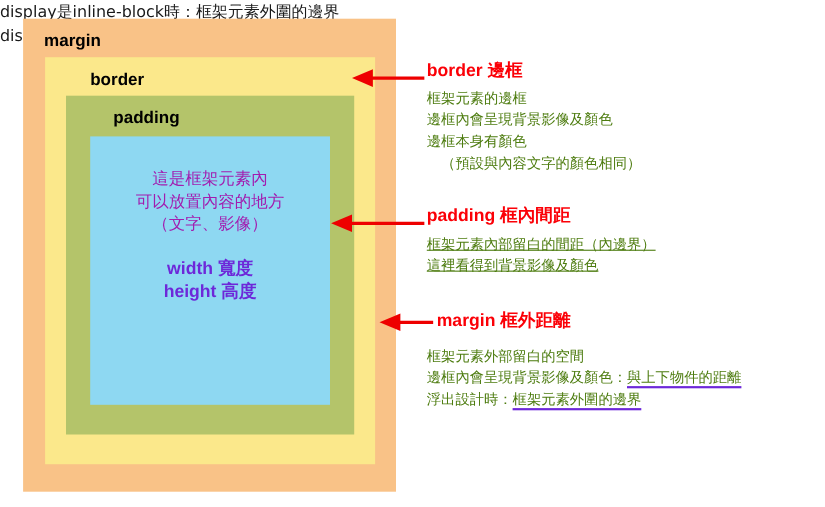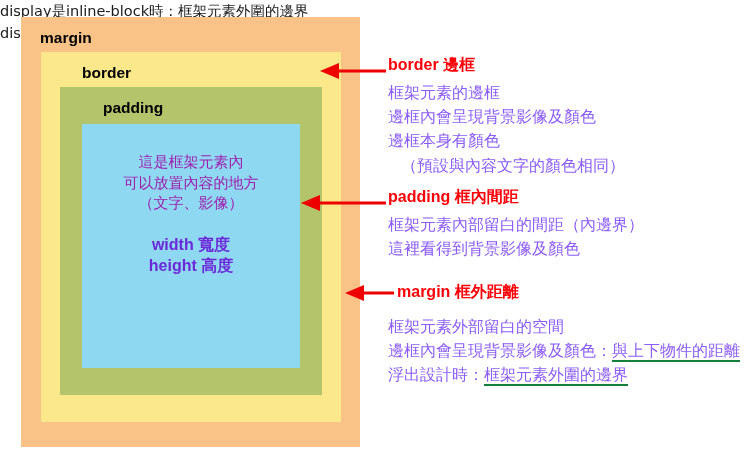--- a/index.html
+++ b/index.html
@@ -98,38 +98,38 @@
   .annotation { position: absolute; }
   .ann-heading {
     color: #fb0007;
     font-weight: bold;
     font-size: 16px;
     white-space: nowrap;
     line-height: 1.1;
     font-family: "Liberation Sans", "DejaVu Sans", sans-serif;
   }
   .ann-body {
-    font-size: 16px;
+    font-size: 13px;
     line-height: 1.52;
-    color: #8b5cf6;
+    color: #4d7c0f;
     white-space: nowrap;
     font-family: "DejaVu Sans", "Liberation Sans", sans-serif;
   }
   .ann-body .ann-line { display: block; }
   .ann-body .ann-line.indent { padding-left: 13px; }
   .ul-red {
-    border-bottom: 2px solid #15803d;
+    border-bottom: 2px solid #6d28d9;
     padding-bottom: 0px;
   }
 
   #ann-border  { left: 388px; top: 56px; }
   #ann-border .ann-body { margin-top: 7px; }
 
   #ann-padding { left: 388px; top: 188px; }
-  #ann-padding .ann-body { margin-top: 7px; }
+  #ann-padding .ann-body { margin-top: 7px; text-decoration: underline; }
 
   #ann-margin  { left: 397px; top: 283px; }
   #ann-margin .ann-body { margin-top: 14px; margin-left: -9px; }
 
   #ann-extra {
     left: 341px;
     top: 391px;
     font-size: 14.5px;
     line-height: 1.52;
     color: #1a1a1a;

